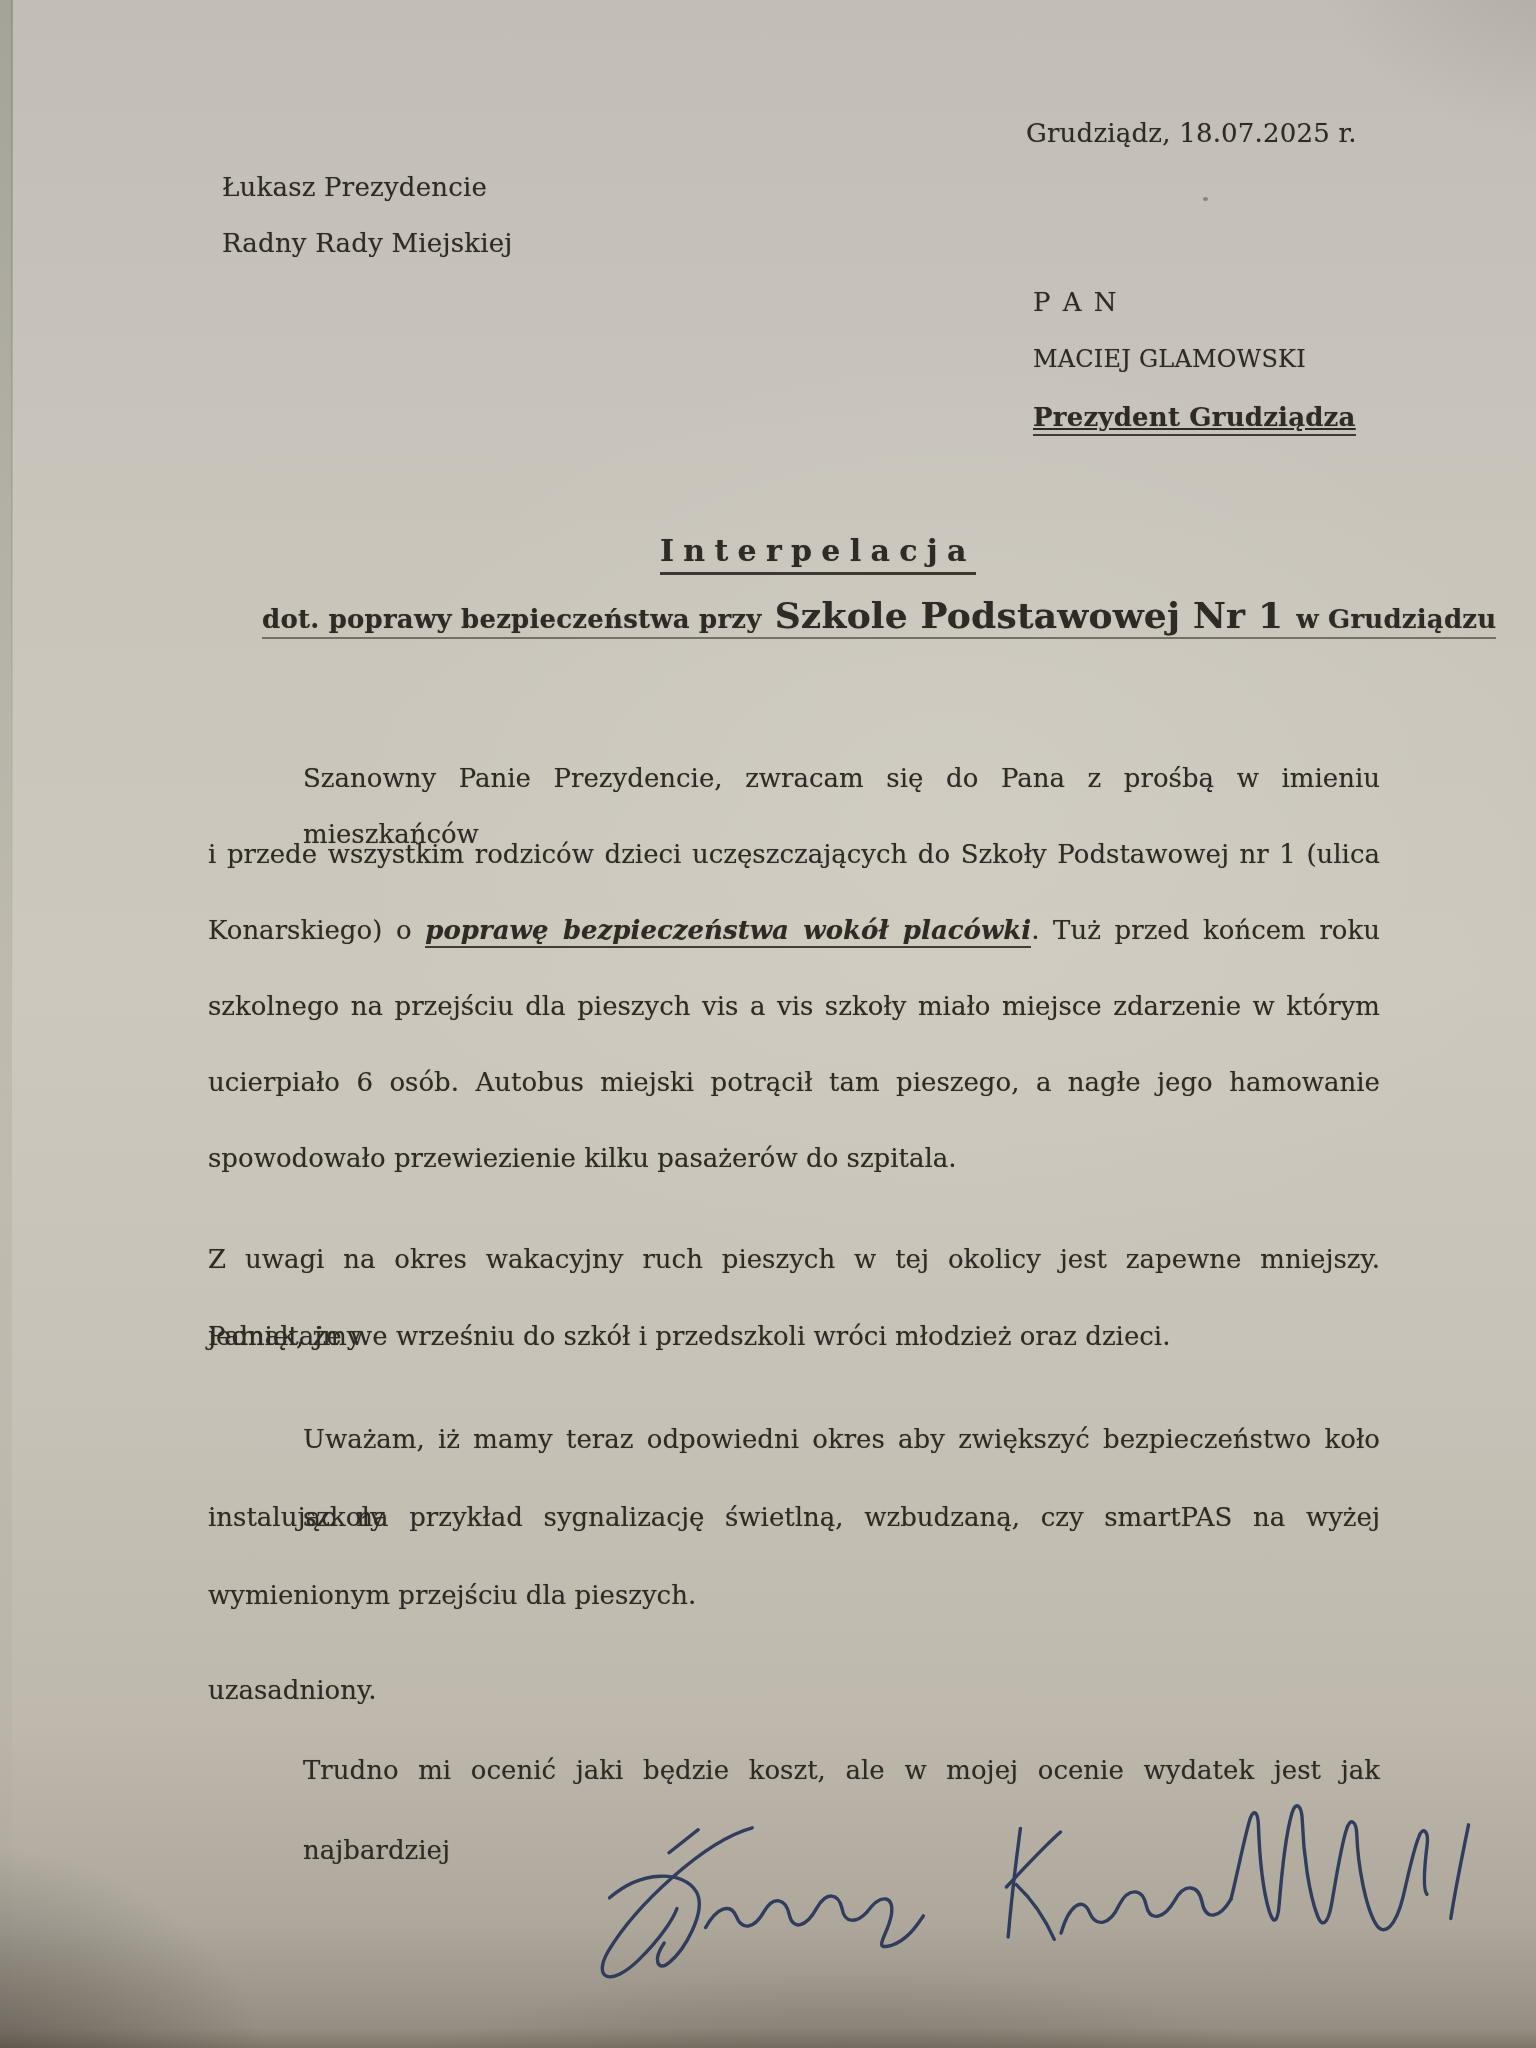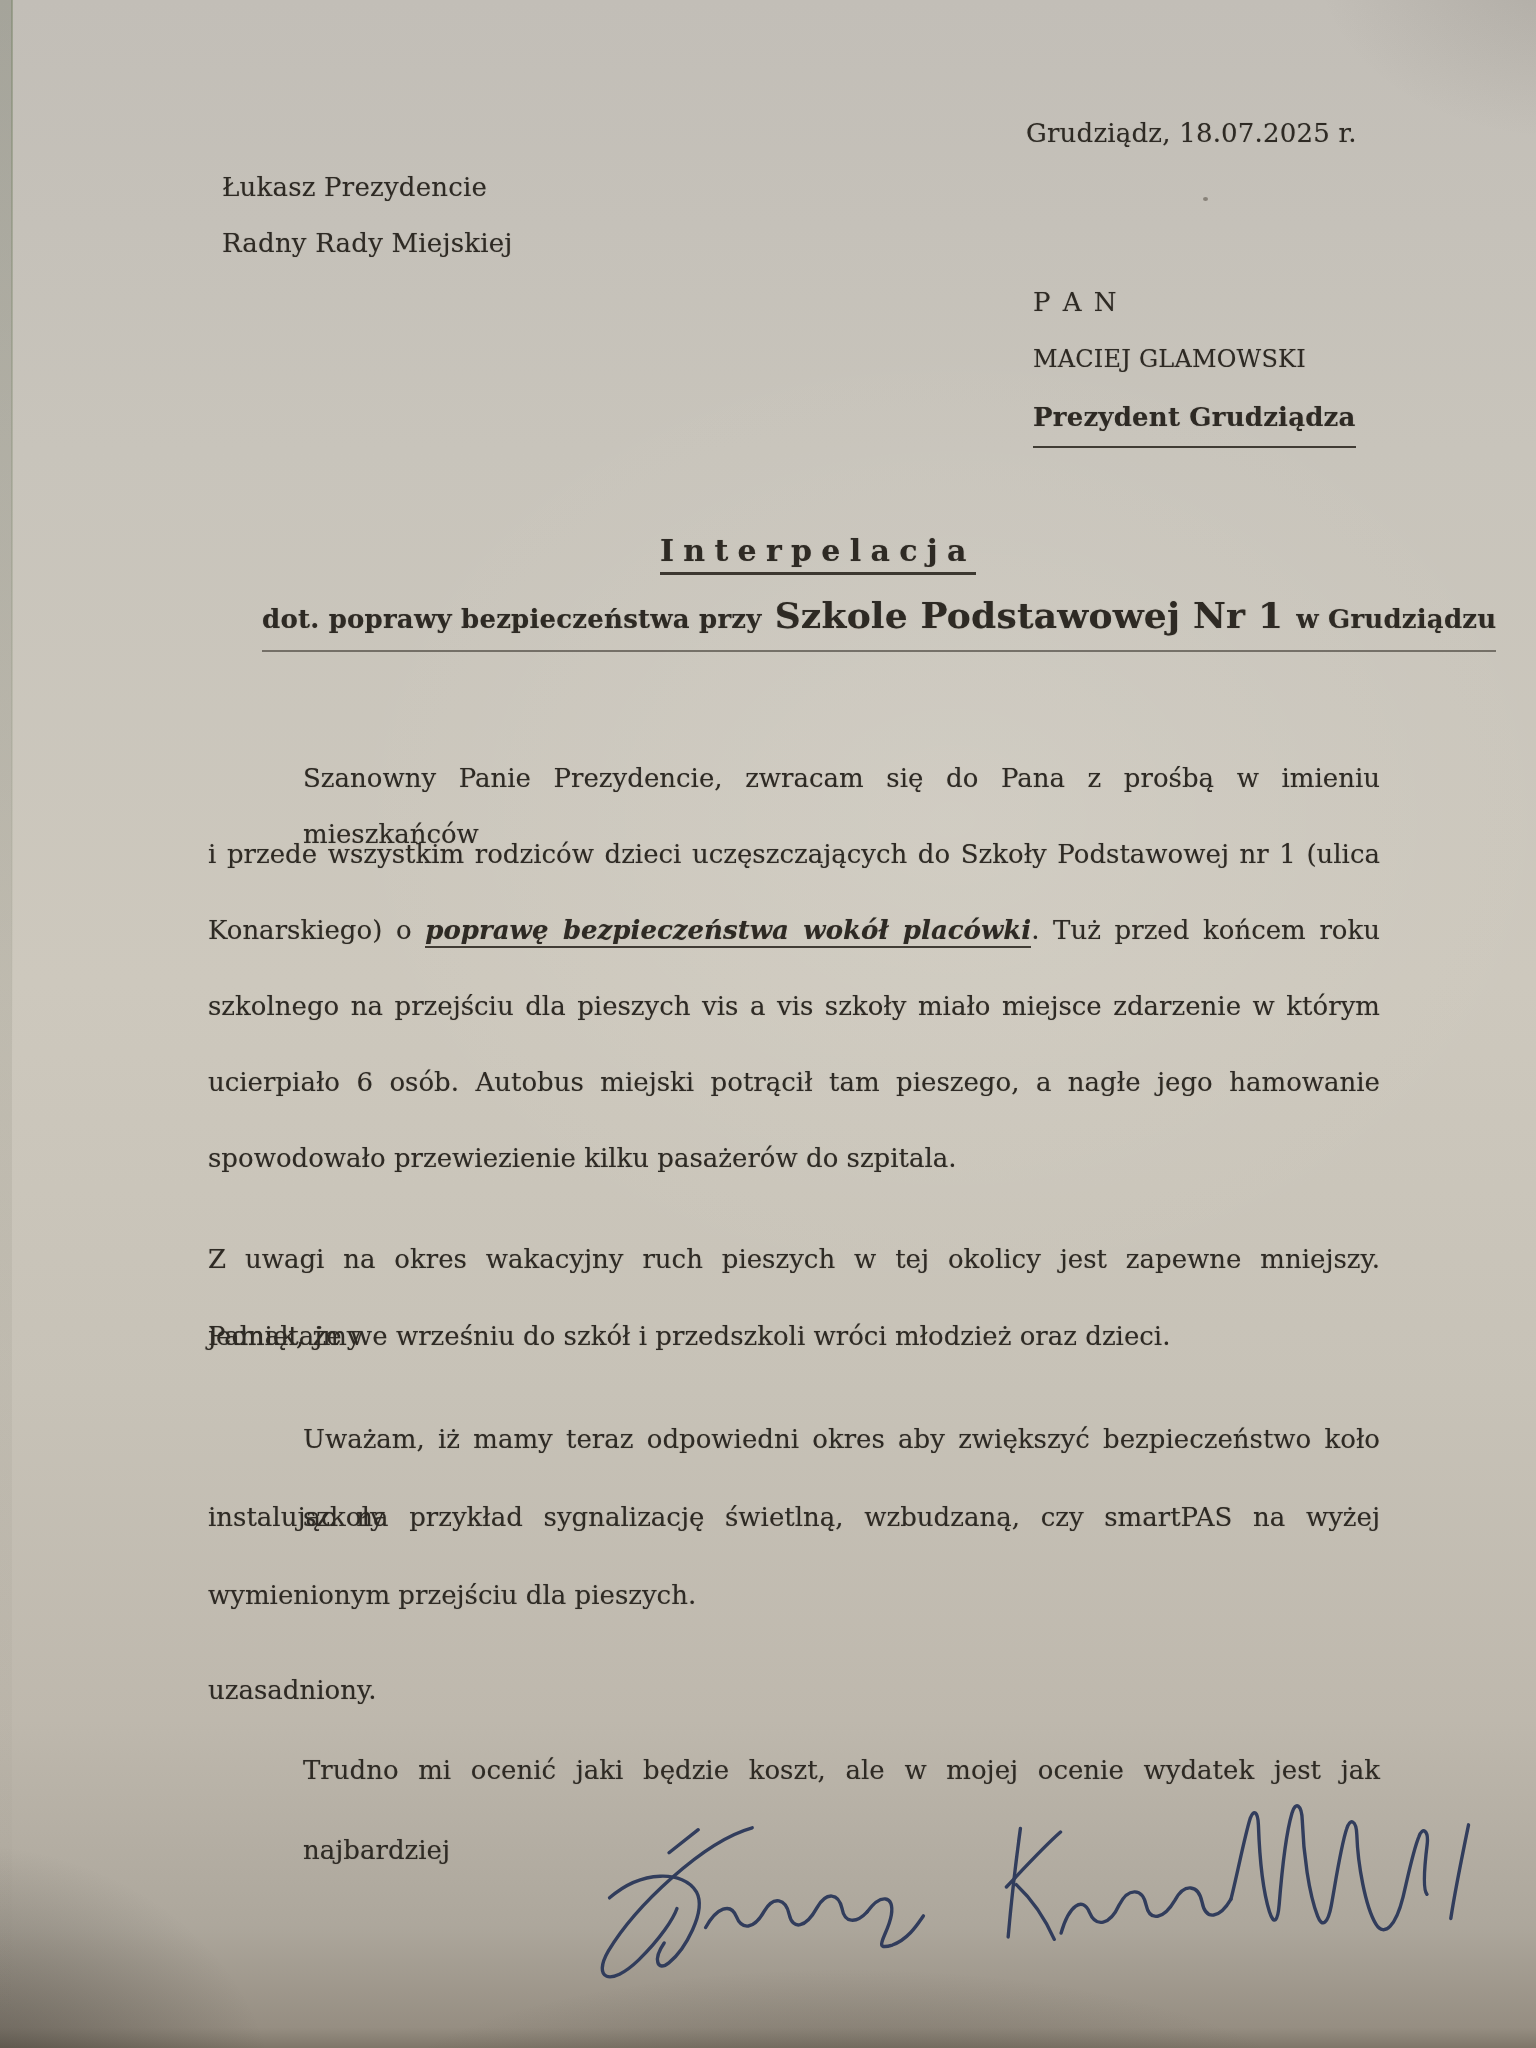--- a/index.html
+++ b/index.html
@@ -19,25 +19,25 @@
   #left-edge{position:absolute;left:0;top:0;width:12px;height:100%;
     background:linear-gradient(180deg, rgba(98,104,88,0.30), rgba(120,118,104,0.14) 55%, rgba(90,86,74,0.05) 78%, rgba(60,56,48,0) 100%);}
   #edge-line{position:absolute;left:11px;top:0;width:2px;height:1060px;
     background:linear-gradient(180deg, rgba(125,135,108,0.55), rgba(125,135,108,0));}
   #speck{position:absolute;left:1203px;top:197px;width:5px;height:4px;border-radius:50%;
     background:rgba(75,68,58,0.5);filter:blur(0.5px);}
   
   #letter-title{left:660px;top:533px;font-size:30px;font-weight:bold;letter-spacing:0.31em;
     border-bottom:3px solid rgba(40,35,28,0.88);padding-bottom:3px;}
   #subject-line{left:262px;top:594px;display:flex;align-items:baseline;gap:13px;
-    border-bottom:2px solid rgba(45,40,33,0.55);padding-bottom:13px;font-weight:bold;}
+    border-bottom:2px solid rgba(45,40,33,0.55);padding-bottom:0;font-weight:bold;}
   .subject-small{font-size:26px;}
   .subject-big{font-size:36px;letter-spacing:0.2px;}
   
-  .u-bold{font-weight:bold;border-bottom:2.5px solid rgba(40,35,28,0.85);padding-bottom:14px;}
+  .u-bold{font-weight:bold;border-bottom:2.5px solid rgba(40,35,28,0.85);padding-bottom:2px;text-decoration:underline;}
   
   .para{position:absolute;left:208px;width:1172px;font-size:26px;
         text-shadow:0 0 1px rgba(46,42,36,0.38);}
   .bline{text-align:justify;text-align-last:justify;}
   .bline.last{text-align-last:auto;}
   .indent{padding-left:95px;}
   #para-1 .bline{height:76px;line-height:56px;}
   #para-2 .bline{height:77px;line-height:77px;}
   #para-3 .bline{height:78px;line-height:78px;}
   #para-4 .bline{height:80px;line-height:80px;}

